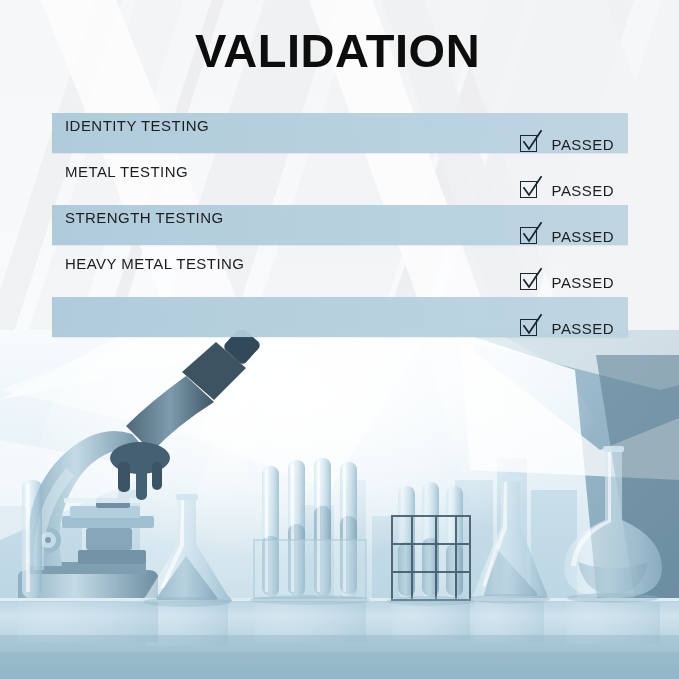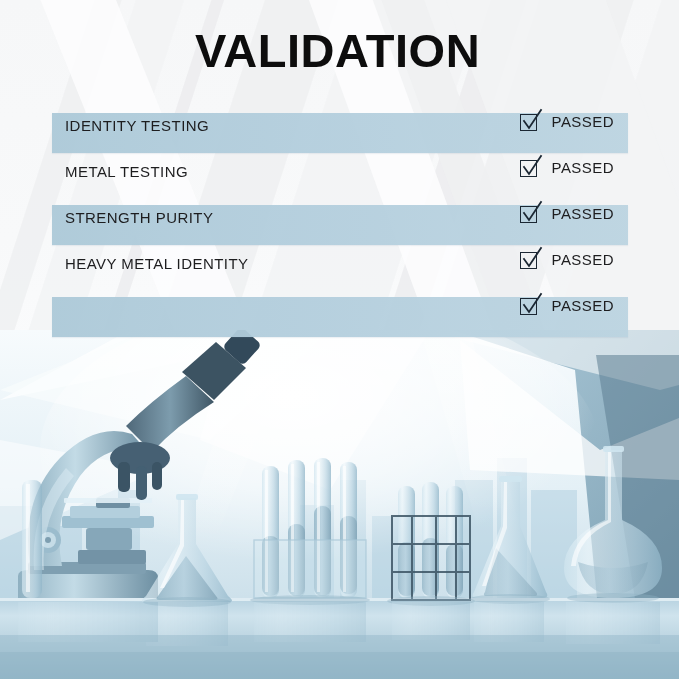--- a/index.html
+++ b/index.html
@@ -86,21 +86,21 @@
     color: #1d1d1f;
     font-weight: 400;
     white-space: nowrap;
   }
   .row-status {
     position: absolute;
     right: 14px;
     top: 0;
     height: 40px;
     display: flex;
-    align-items: flex-start;
+    align-items: flex-end;
     gap: 13px;
   }
   .checkbox {
     position: relative;
     width: 19px;
     height: 19px;
     flex: 0 0 19px;
   }
   .checkbox .box {
     position: absolute;
@@ -372,34 +372,34 @@
           <span class="box"></span>
           <svg width="22" height="26" viewBox="0 0 22 26" fill="none">
             <path d="M3 12 L8 19 L20 1" stroke="#1b2733" stroke-width="1.8" stroke-linecap="square" fill="none"></path>
           </svg>
         </span>
         <span class="status-text">PASSED</span>
       </span>
     </div>
 
     <div class="row shaded">
-      <span class="row-label">STRENGTH PURITY</span>
+      <span class="row-label">STRENGTH TESTING</span>
       <span class="row-status">
         <span class="checkbox">
           <span class="box"></span>
           <svg width="22" height="26" viewBox="0 0 22 26" fill="none">
             <path d="M3 12 L8 19 L20 1" stroke="#1b2733" stroke-width="1.8" stroke-linecap="square" fill="none"></path>
           </svg>
         </span>
         <span class="status-text">PASSED</span>
       </span>
     </div>
 
     <div class="row plain">
-      <span class="row-label">HEAVY METAL IDENTITY</span>
+      <span class="row-label">HEAVY METAL TESTING</span>
       <span class="row-status">
         <span class="checkbox">
           <span class="box"></span>
           <svg width="22" height="26" viewBox="0 0 22 26" fill="none">
             <path d="M3 12 L8 19 L20 1" stroke="#1b2733" stroke-width="1.8" stroke-linecap="square" fill="none"></path>
           </svg>
         </span>
         <span class="status-text">PASSED</span>
       </span>
     </div>

